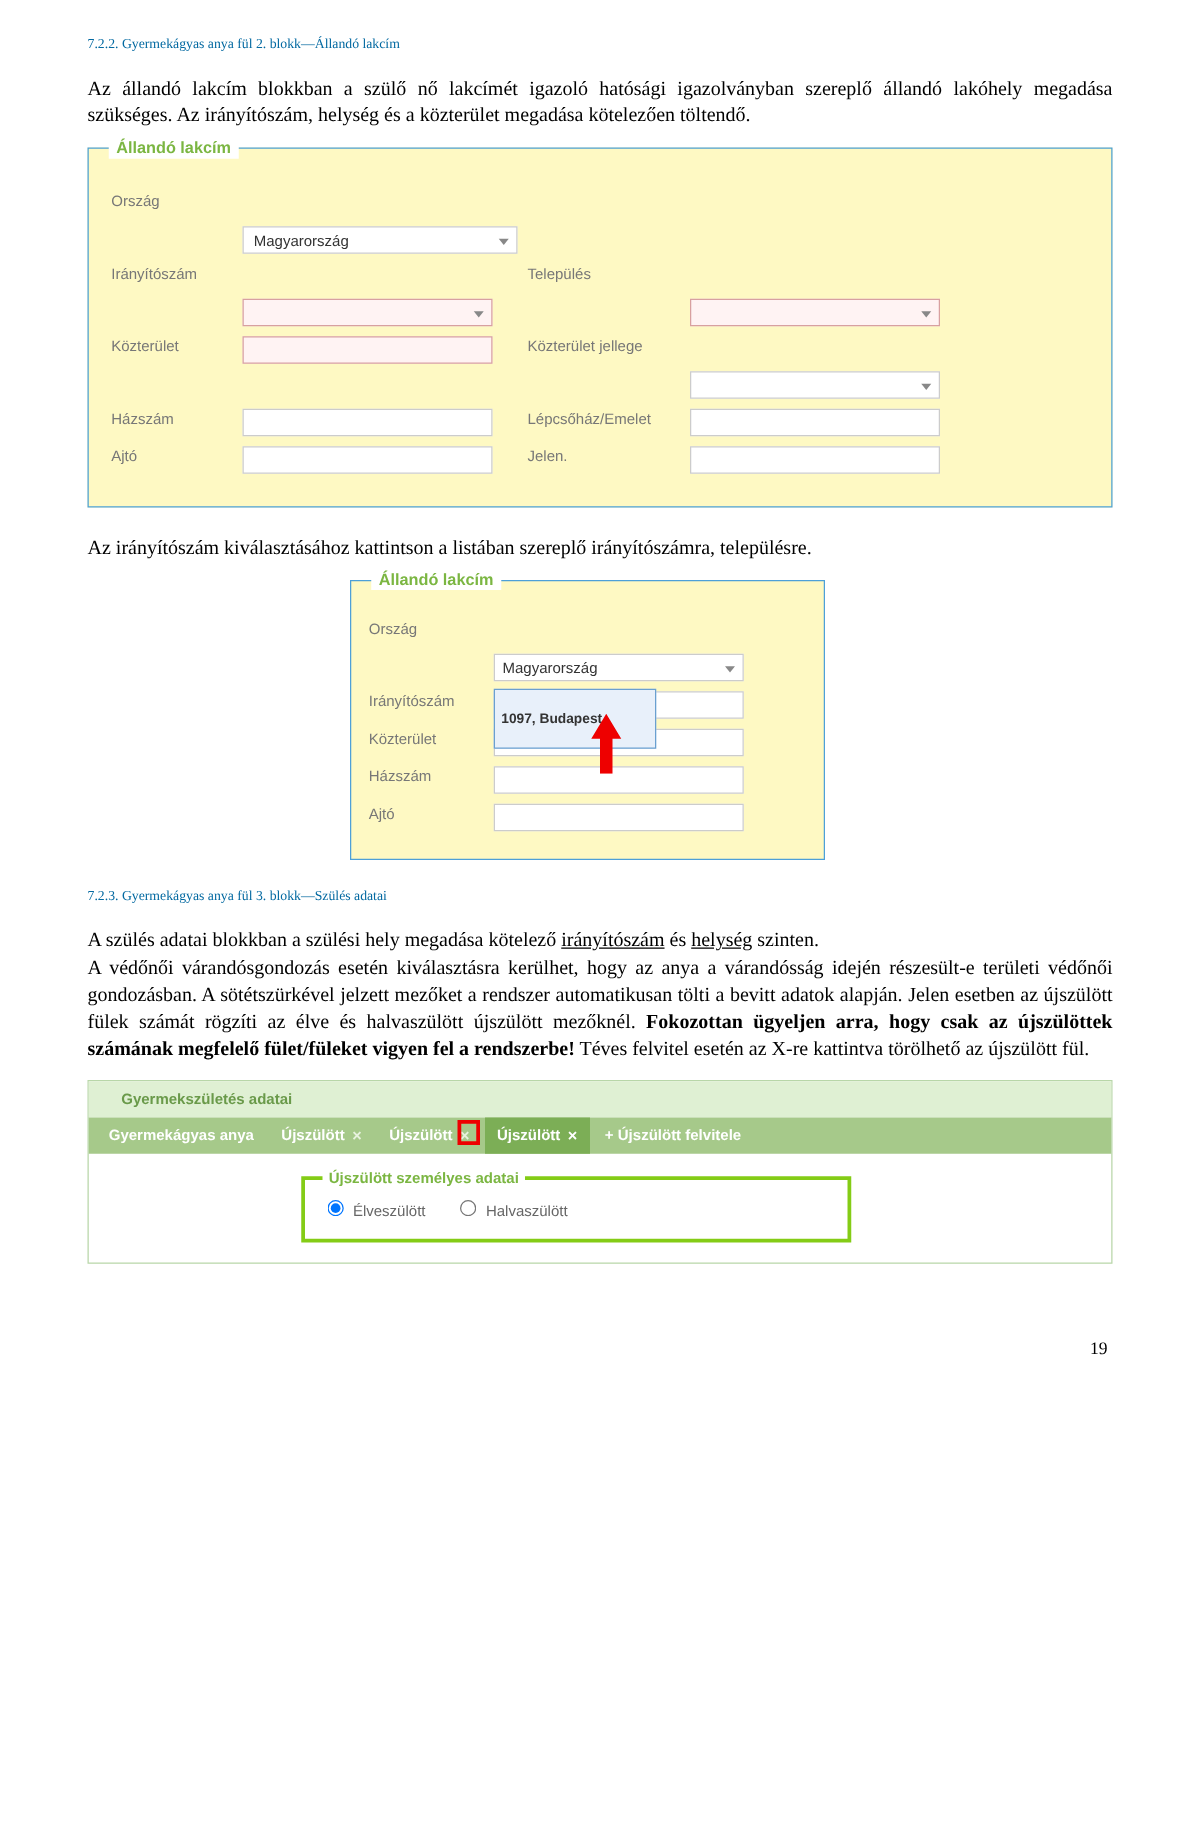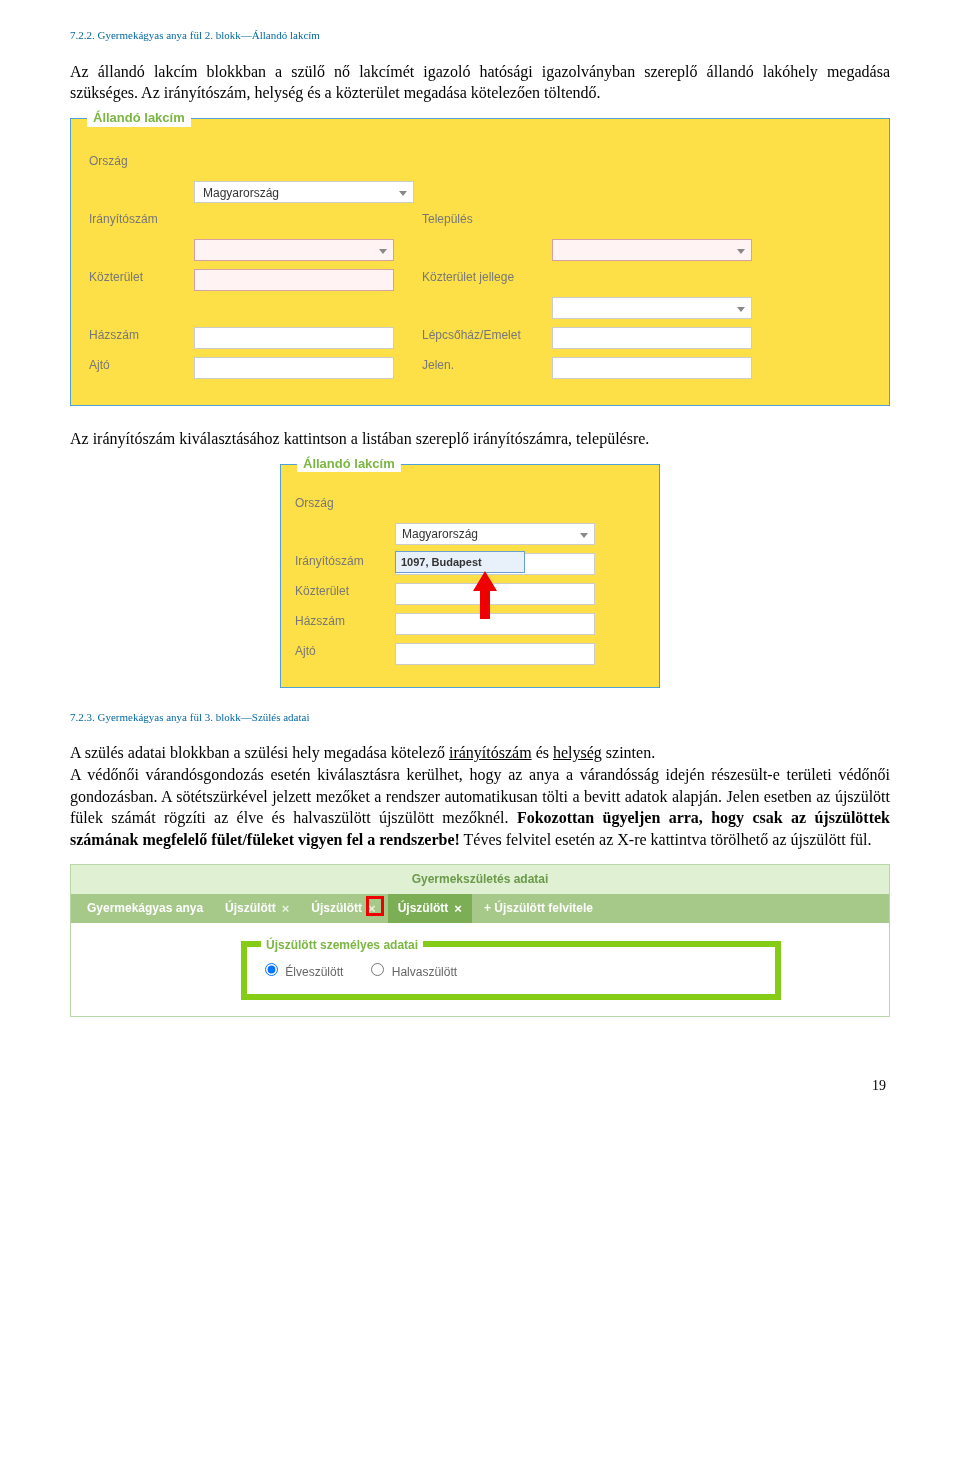--- a/index.html
+++ b/index.html
@@ -21,21 +21,21 @@
   .para {
     text-align: justify;
     margin-bottom: 14px;
   }
   .para .u { text-decoration: underline; }
   .para b { font-weight: bold; }
 
   
   .shot {
     border: 1px solid #4da0d8;
-    background: #fde047;
+    background: #fef9c3;
     font-family: Verdana, Arial, sans-serif;
     font-size: 12px;
     color: #555;
     margin: 8px 0 22px 0;
     position: relative;
   }
   .shot1 { width: 100%; padding: 26px 18px 18px 18px; }
   .shot2 { width: 380px; margin-left: 210px; padding: 22px 14px 14px 14px; }
   .legend {
     position: absolute;
@@ -78,21 +78,21 @@
   .shot2 .fld2 { height: 22px; border: 1px solid #ccc; width: 200px; padding: 2px 6px; font-size: 12px; color:#333; background:#fff; }
   .suggest {
     position: absolute;
     left: 114px; top: 86px;
     width: 130px;
     border: 1px solid #6aa0d0;
     background: #e8f0fa;
     font-size: 11px;
     font-weight: bold;
     color: #333;
-    padding: 3px 5px;
+    padding: 16px 5px;
     cursor: pointer;
   }
   .red-arrow {
     position: absolute;
     left: 190px; top: 106px;
     color: #e00;
   }
   .red-arrow svg { display: block; }
 
   
@@ -102,21 +102,20 @@
     font-family: Verdana, Arial, sans-serif;
     font-size: 12px;
     margin-top: 6px;
   }
   .tabs-head {
     background: #dff0d3;
     color: #6a9a4a;
     font-weight: bold;
     padding: 6px 26px;
     font-size: 12px;
-    text-align: center;
   }
   .tabs-row {
     display: flex;
     background: #a6c98a;
     align-items: stretch;
     gap: 2px;
     padding-left: 6px;
   }
   .tab {
     display: flex;
@@ -136,22 +135,22 @@
   .red-box {
     position: absolute;
     border: 3px solid #e00;
     width: 18px; height: 20px;
     pointer-events: none;
   }
   .tabs-body {
     padding: 18px 0 16px 170px;
   }
   .inner-fieldset {
-    border: 6px solid #84cc16;
-    width: 540px;
+    border: 3px solid #84cc16;
+    width: 440px;
     padding: 16px 18px 14px 18px;
     position: relative;
   }
   .inner-legend {
     position: absolute;
     top: -10px; left: 14px;
     background: #fff;
     color: #7bb642;
     font-weight: bold;
     font-size: 12px;

